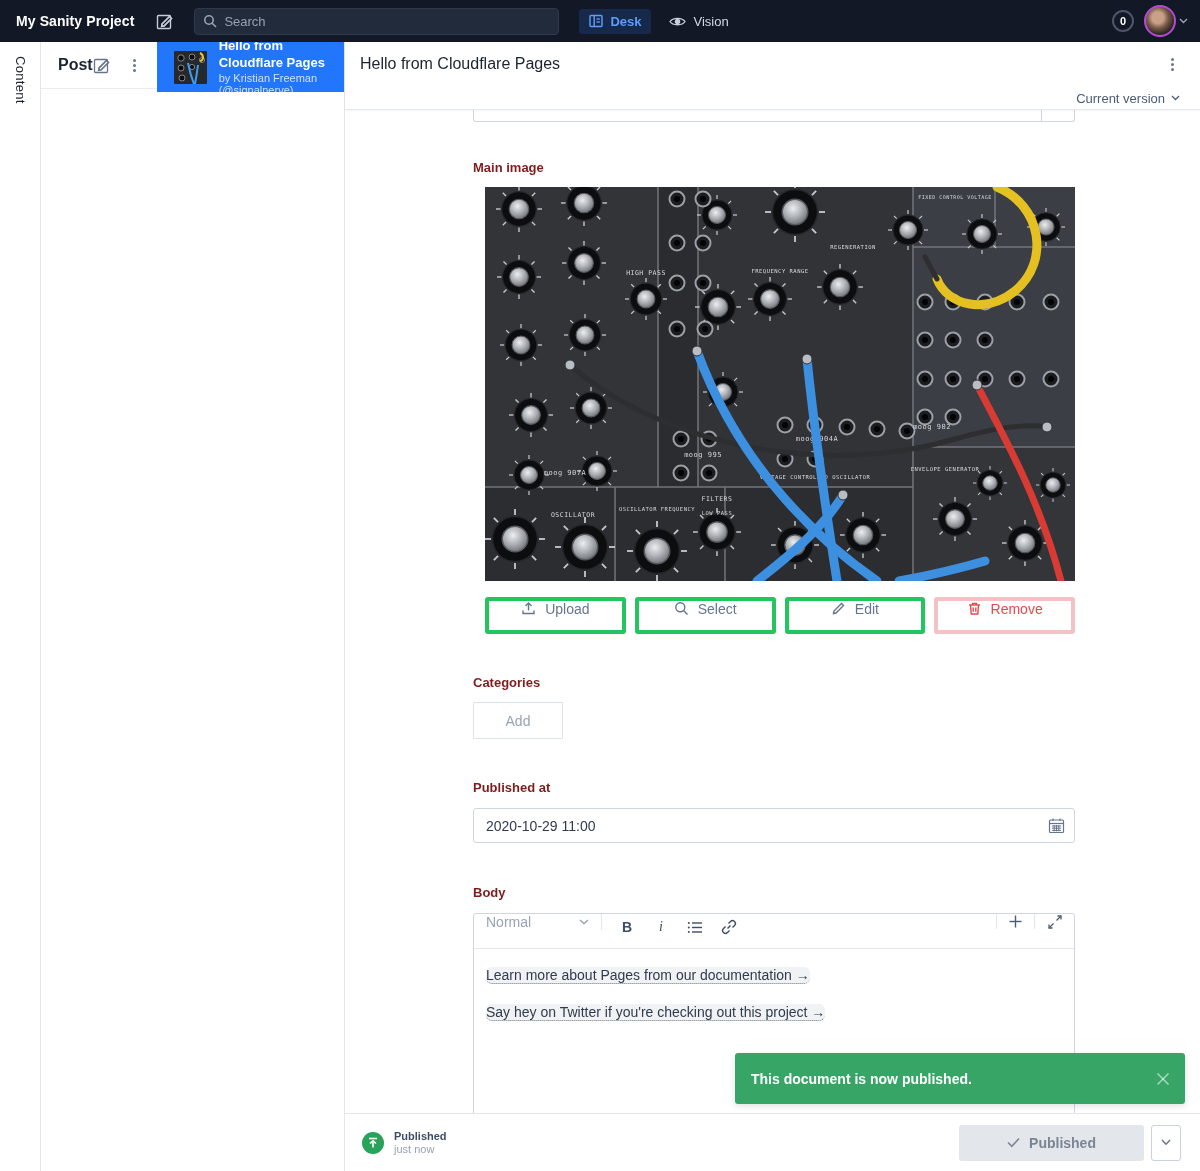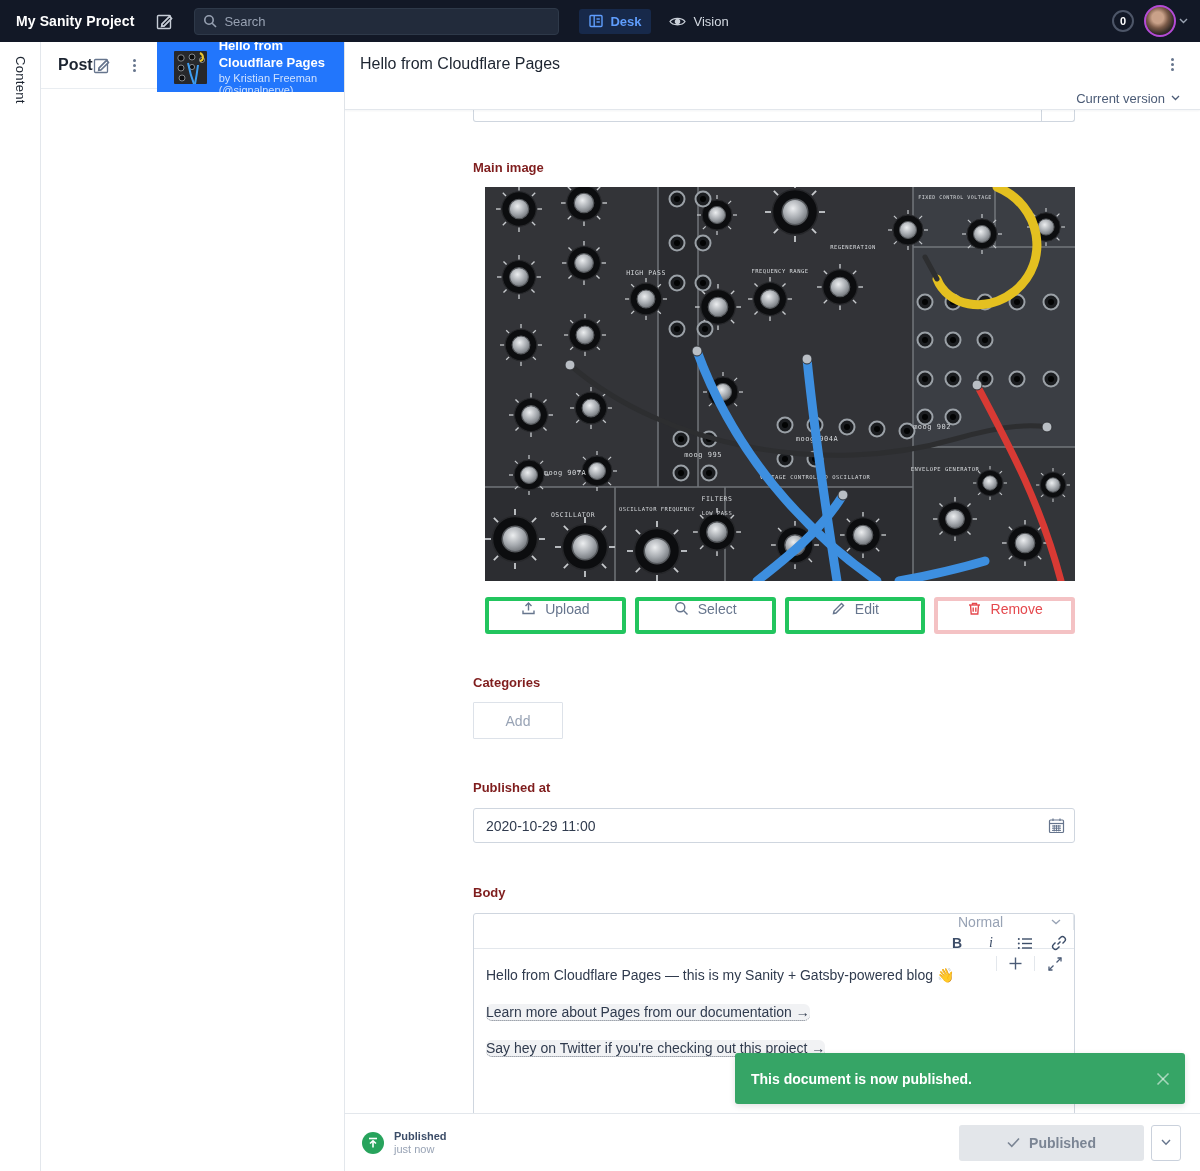--- a/index.html
+++ b/index.html
@@ -88,21 +88,21 @@
 
   .lbl-published { margin-top:41px; }
   .dt-wrap { margin-top:13px; position:relative; }
   .dt-input { width:100%; height:35px; border:1px solid #cfd6df; border-radius:3px;
     padding:0 36px 0 12px; font-size:14px; color:#303b4e; outline:none;
     font-family:"Liberation Sans",sans-serif; }
   .dt-cal { position:absolute; right:10px; top:9px; cursor:pointer; }
 
   .lbl-body { margin-top:42px; }
   .editor { margin-top:13px; border:1px solid #cfd6df; border-radius:3px 3px 0 0; }
-  .editor-toolbar { height:35px; display:flex; align-items:flex-end; border-bottom:1px solid #e3e7ec;flex-direction:column; }
+  .editor-toolbar { height:35px; display:flex; align-items:flex-start; border-bottom:1px solid #e3e7ec; }
   .style-select { width:128px; display:flex; align-items:center; padding:0 12px;
     border-right:1px solid #e3e7ec; color:#98a3b5; font-size:14px; cursor:pointer; }
   .style-select .sel-label { flex:1; }
   .tb-group { display:flex; align-items:center; padding-left:10px; gap:4px; flex:1; }
   .tb-btn { width:30px; height:26px; display:flex; align-items:center; justify-content:center;
     border-radius:3px; cursor:pointer; color:#3c4d68; }
   .tb-bold { font-weight:700; font-size:14px; }
   .tb-italic { font-style:italic; font-size:14px; font-family:"Liberation Serif",serif; }
   .tb-right { display:flex; align-items:stretch; }
   .tb-cell { width:38px; display:flex; align-items:center; justify-content:center;
@@ -535,21 +535,20 @@
                 <svg width="14" height="14" viewBox="0 0 14 14" fill="none" stroke="#4b5b76" stroke-width="1.3">
                   <line x1="8.5" y1="5.5" x2="13" y2="1"></line>
                     <polyline points="9.5,1 13,1 13,4.5"></polyline>
                   <line x1="5.5" y1="8.5" x2="1" y2="13"></line>
                     <polyline points="1,9.5 1,13 4.5,13"></polyline>
                 </svg>
               </span>
             </div>
           </div>
           <div class="editor-content">
-            <p>Hello from Cloudflare Pages — this is my Sanity + Gatsby-powered blog 👋</p>
             <p><span class="body-link">Learn more about Pages from our documentation →</span></p>
             <p><span class="body-link">Say hey on Twitter if you're checking out this project →</span></p>
           </div>
         </div>
 
       </div>
     </div>
 
     <div class="toast">
       <span class="toast-msg">This document is now published.</span>

